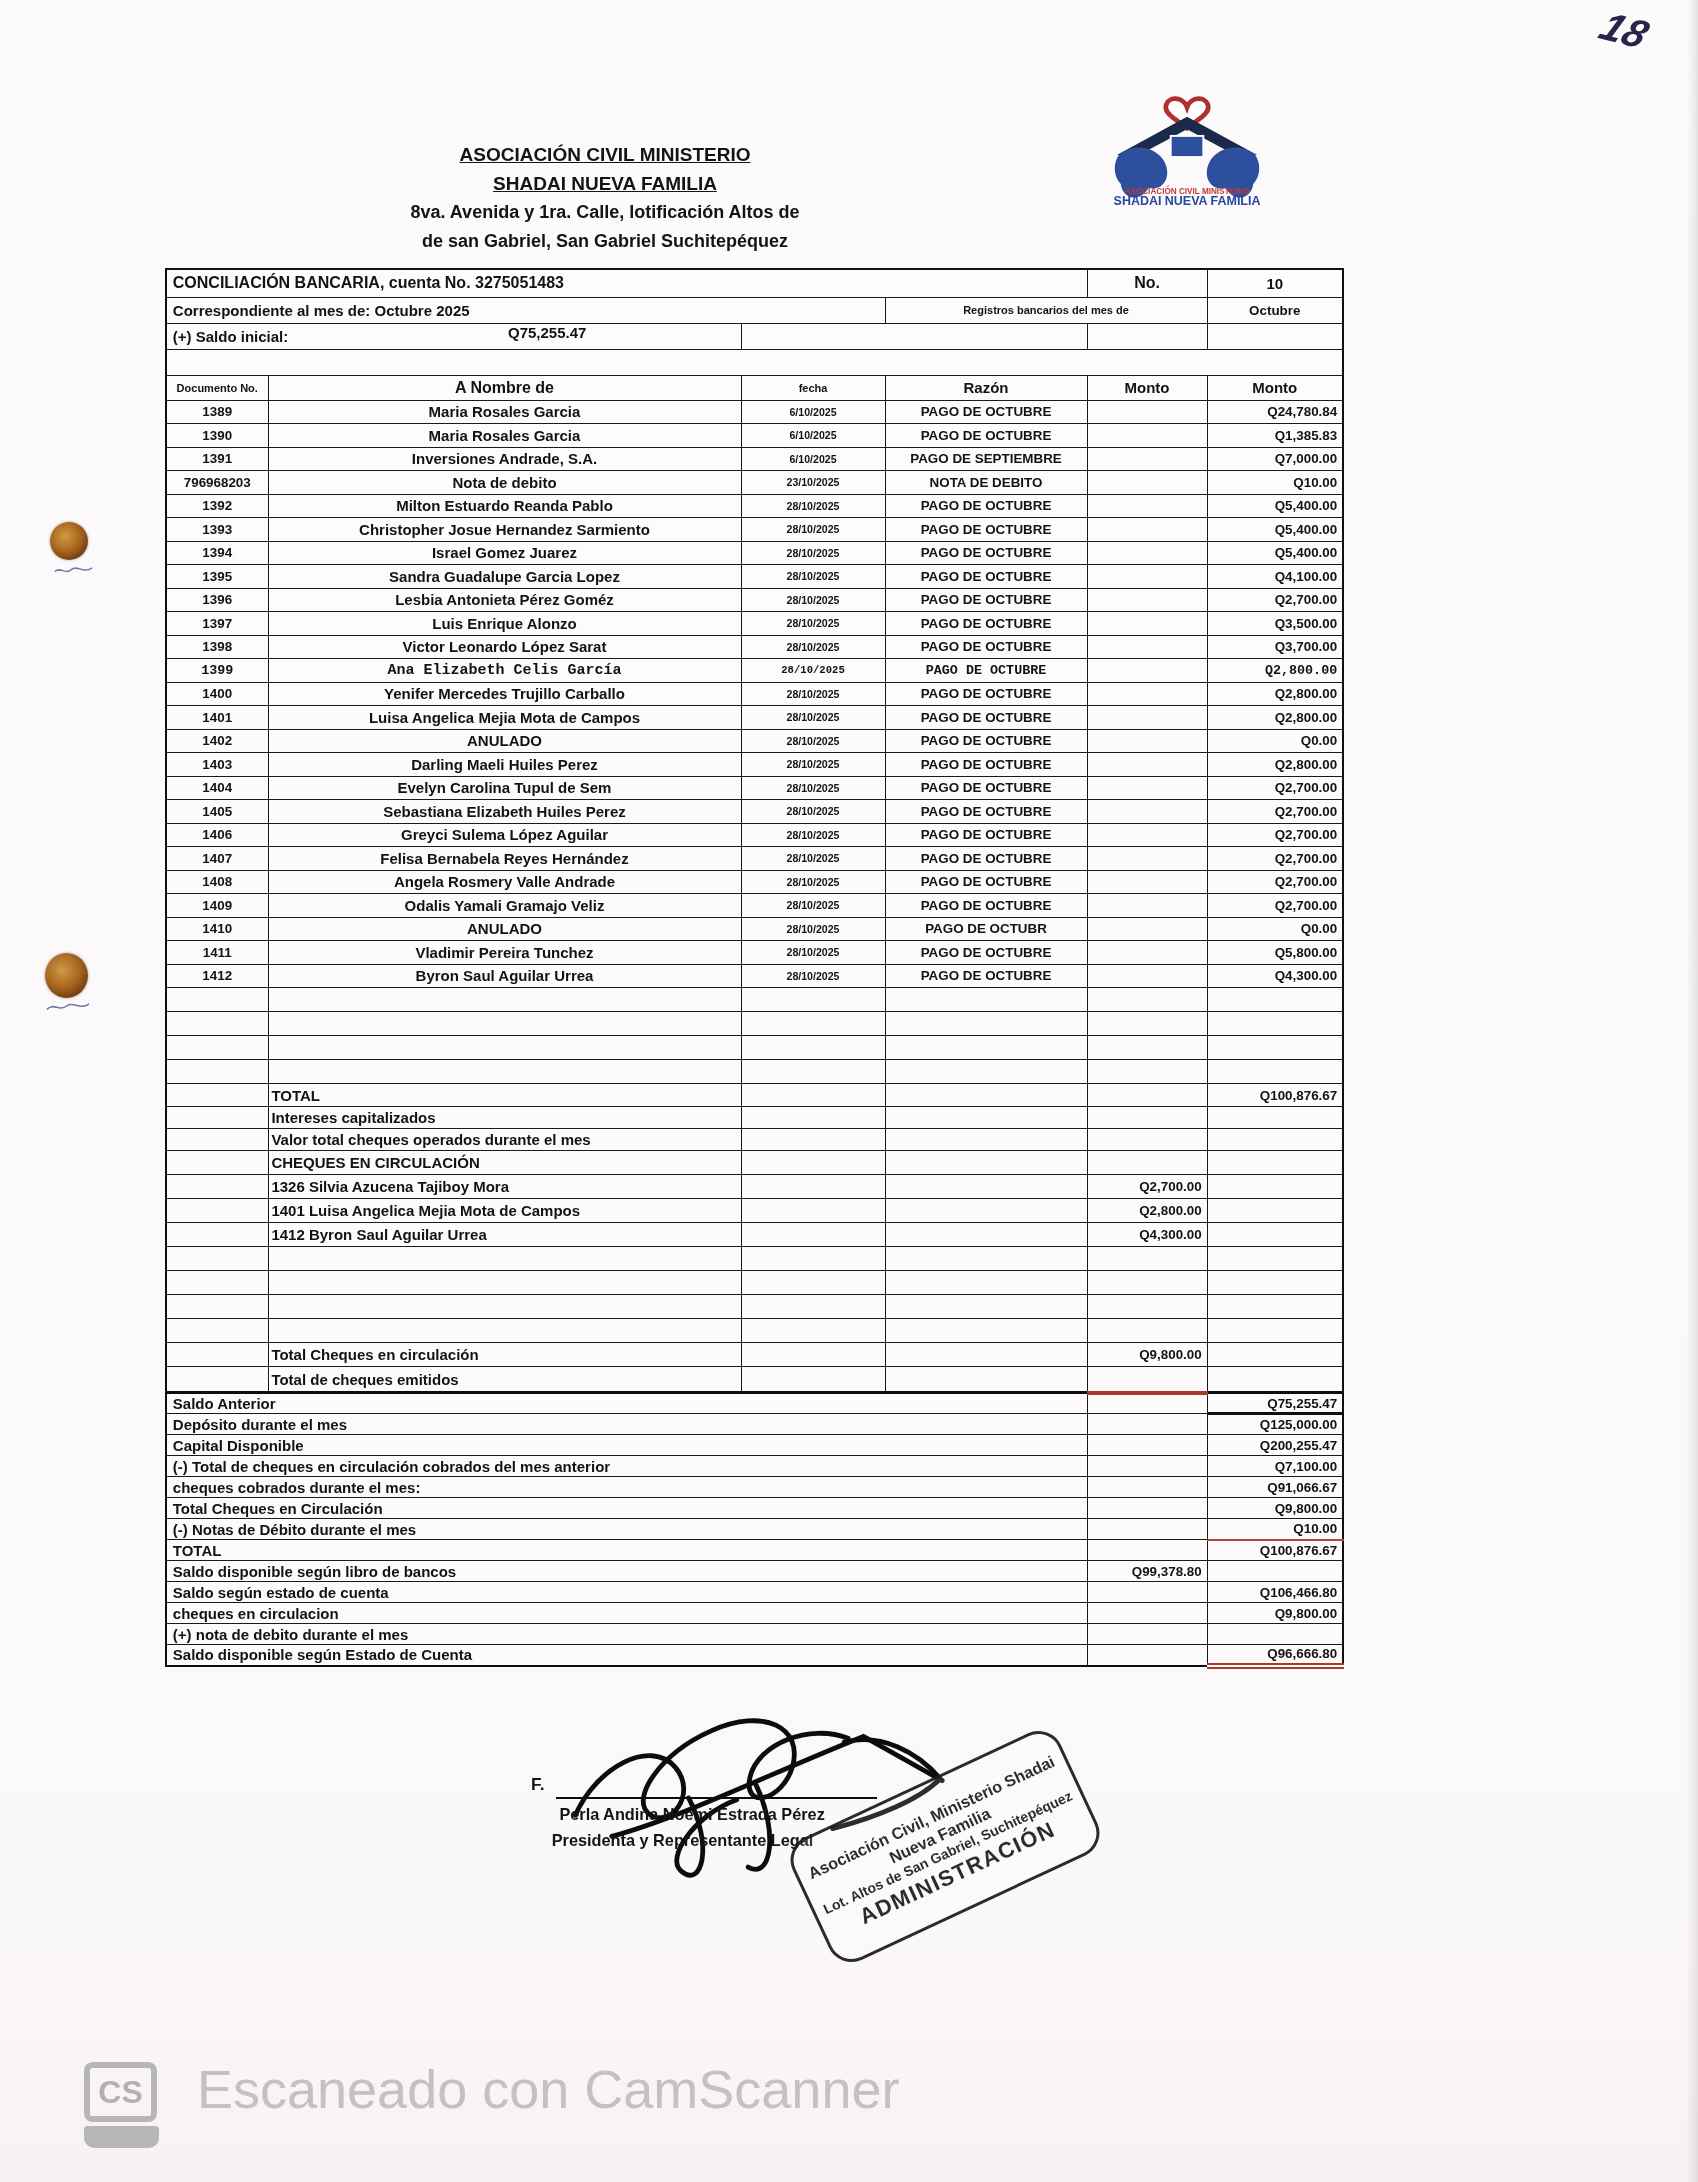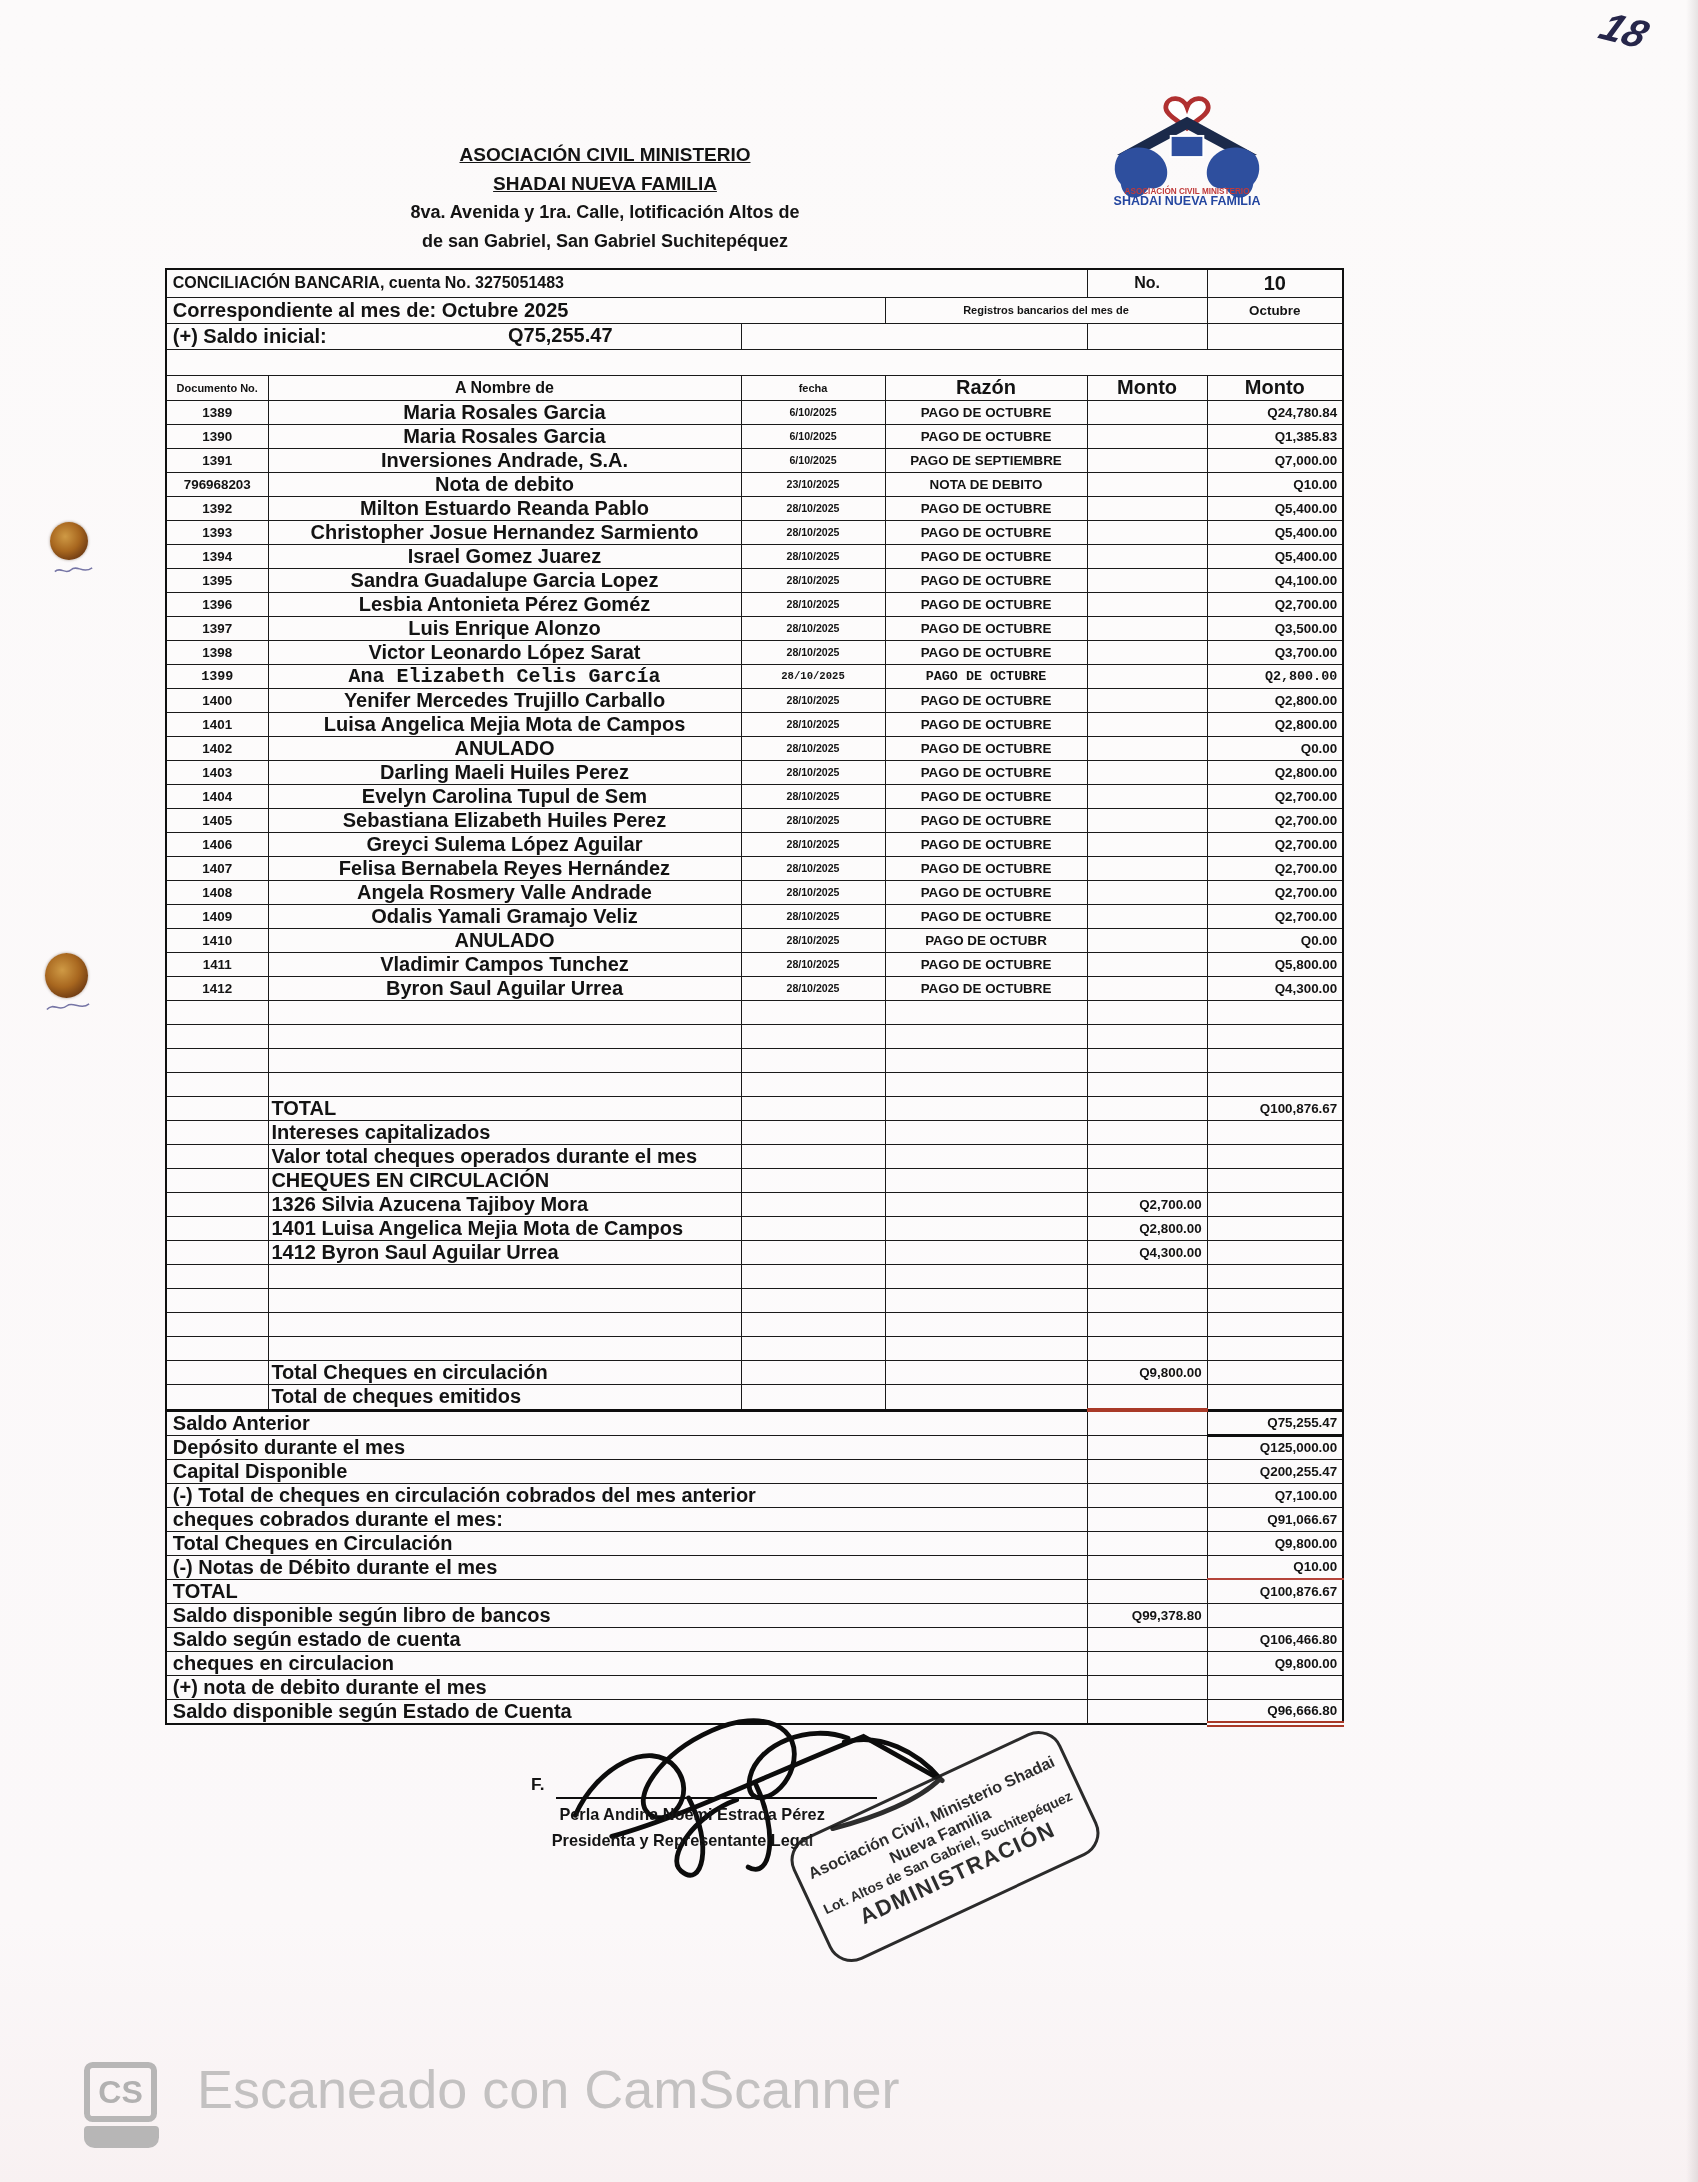--- a/index.html
+++ b/index.html
@@ -22,21 +22,21 @@
   .logo{position:absolute;left:1084px;top:86px;width:207px;height:120px}
   
   table.recon{border-collapse:collapse;table-layout:fixed;position:absolute;
     left:165px;top:268px;width:1177px;border:2.9px solid #101010;background:rgba(255,255,255,.3)}
   td{border:1.9px solid #1a1a1a;padding:0 2.9px;font-size:14.4px;font-weight:600;
     position:relative;overflow:hidden;white-space:nowrap;color:#131313}
   .b{font-weight:700}.left{text-align:left}.center{text-align:center}
   .right{text-align:right;padding-right:4.8px}
   .pad{padding-left:5.8px}
   .small{font-size:11px}
-  .fs11{font-size:10.6px}.fs14{font-size:13.4px}.fs15{font-size:20px}.fs16{font-size:16px}
+  .fs11{font-size:10.6px}.fs14{font-size:13.4px}.fs15{font-size:15px}.fs16{font-size:16px}
   .si-val{position:absolute;left:341px;top:0}
   tr.thick-top td{border-top:3.8px solid #0e0e0e}
   td.thick-bottom{border-bottom:3.8px solid #0e0e0e}
   td.red-under{border-bottom:4.8px solid #a93a28}
   td.red-thin{border-bottom:2.9px solid #b5443a}
   td.red-double{border-bottom:6.7px double #a93a28}
   
   .stain{position:absolute;border-radius:50%;
     background:radial-gradient(circle at 40% 38%,#cf9a45 0%,#a8671f 45%,#6e3a12 78%,#53280c 100%);
     box-shadow:0 0 2.9px rgba(60,30,5,.45)}
@@ -309,21 +309,21 @@
       <tr style="height: 23.5px;">
         <td class="center fs14">1410</td>
         <td class="center fs15">ANULADO</td>
         <td class="center fs11 b">28/10/2025</td>
         <td class="center fs14">PAGO DE OCTUBR</td>
         <td class="right"></td>
         <td class="right fs14">Q0.00</td>
       </tr>
       <tr style="height: 23.5px;">
         <td class="center fs14">1411</td>
-        <td class="center fs15">Vladimir Campos Tunchez</td>
+        <td class="center fs15">Vladimir Pereira Tunchez</td>
         <td class="center fs11 b">28/10/2025</td>
         <td class="center fs14">PAGO DE OCTUBRE</td>
         <td class="right"></td>
         <td class="right fs14">Q5,800.00</td>
       </tr>
       <tr style="height: 23.5px;">
         <td class="center fs14">1412</td>
         <td class="center fs15">Byron Saul Aguilar Urrea</td>
         <td class="center fs11 b">28/10/2025</td>
         <td class="center fs14">PAGO DE OCTUBRE</td>

